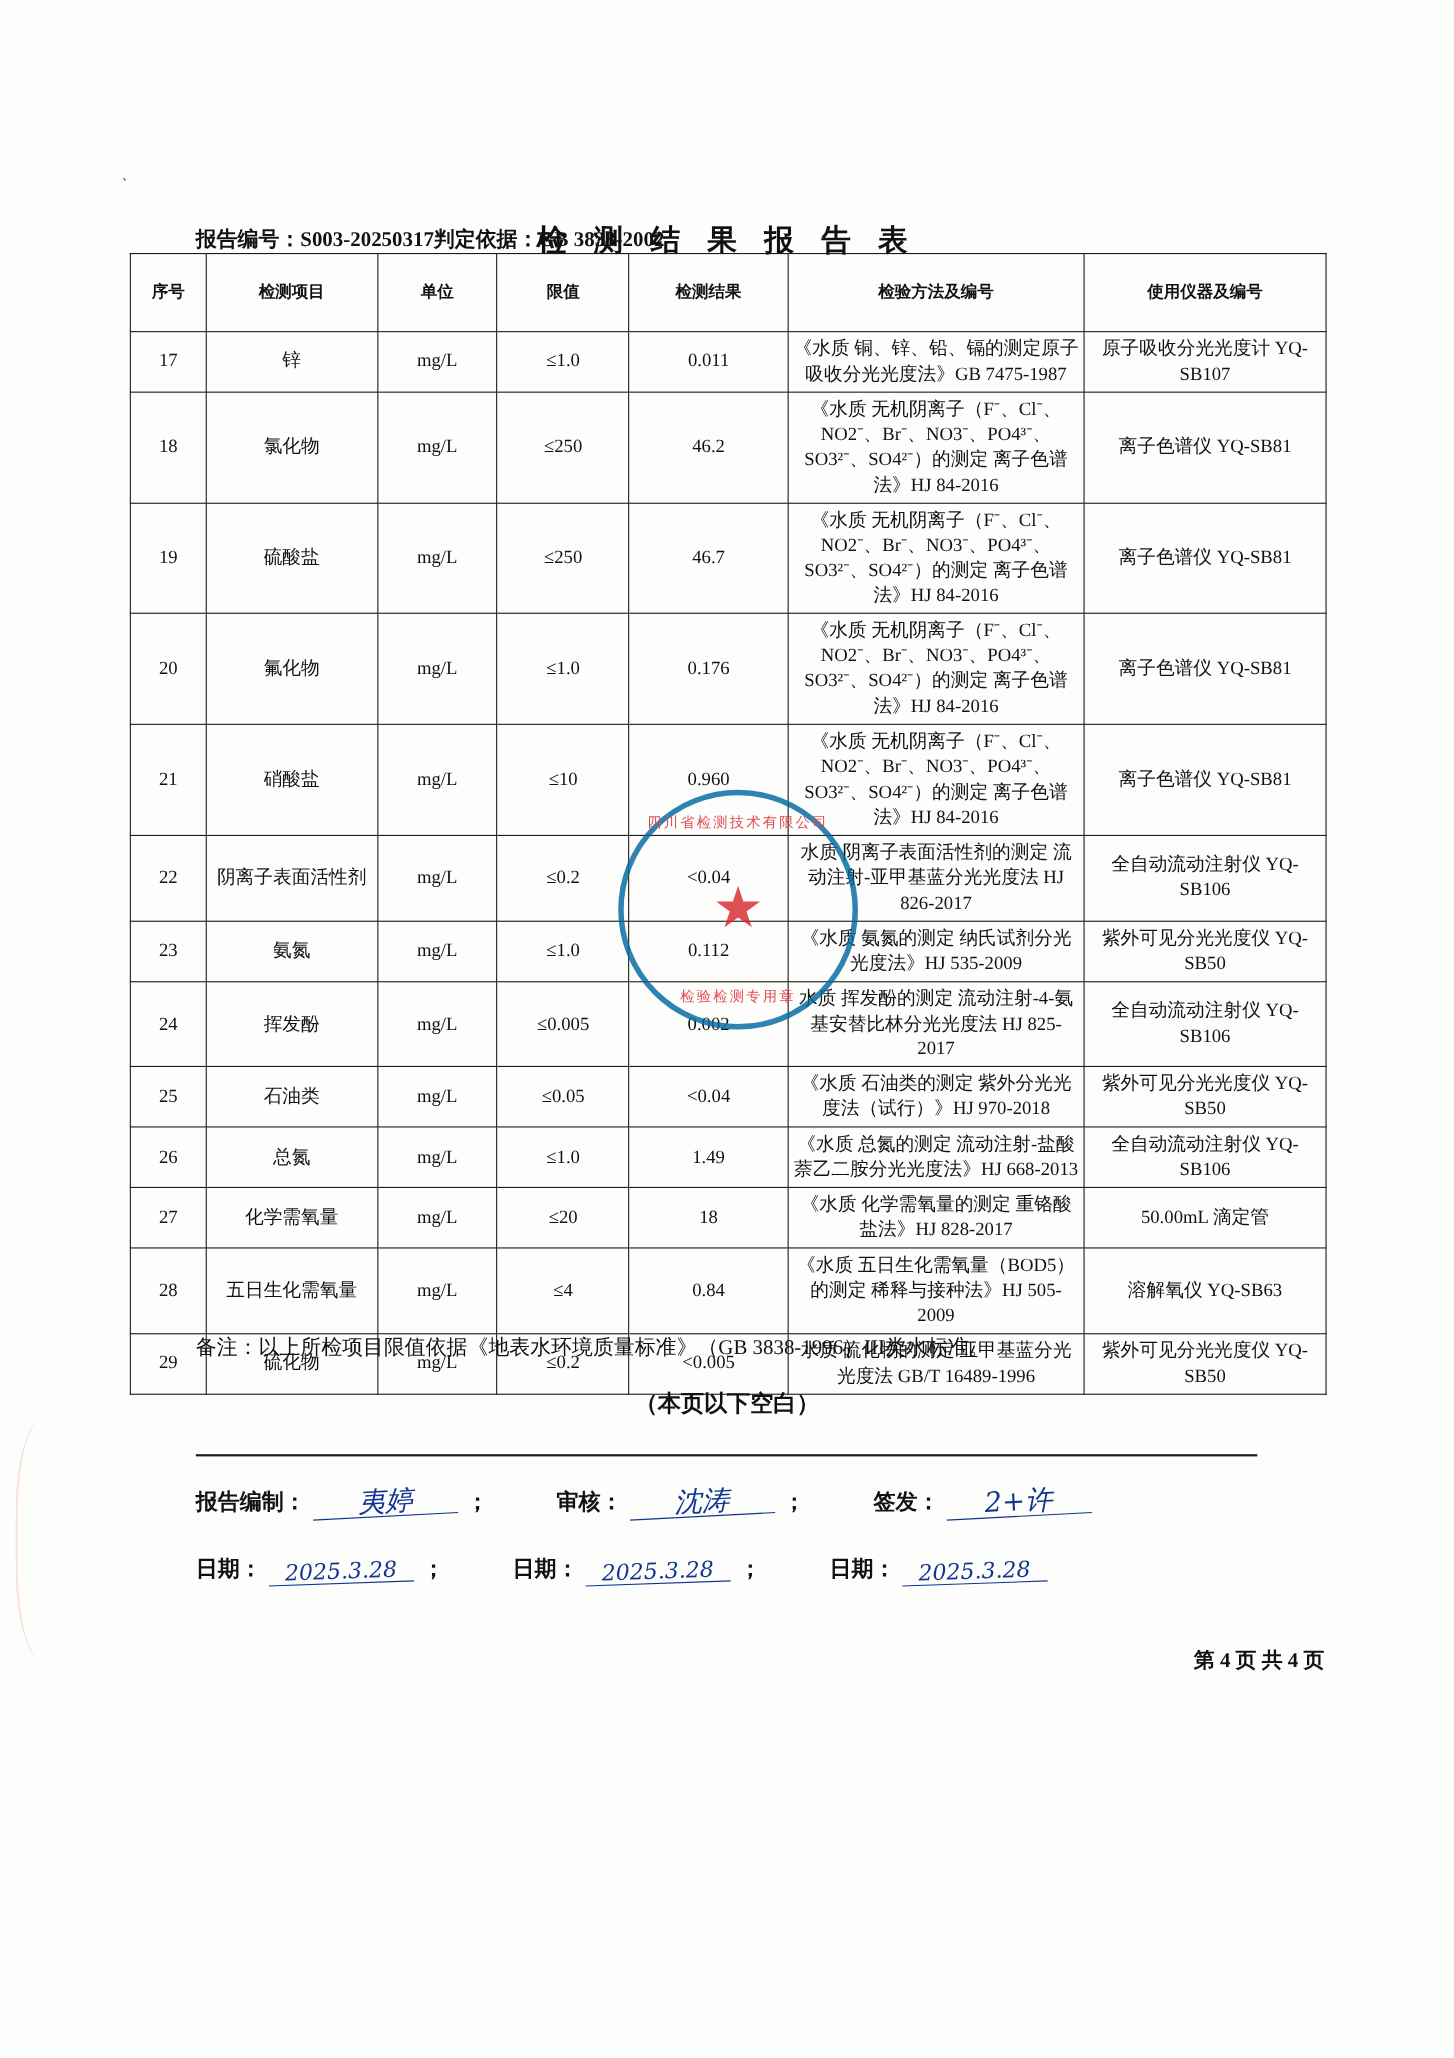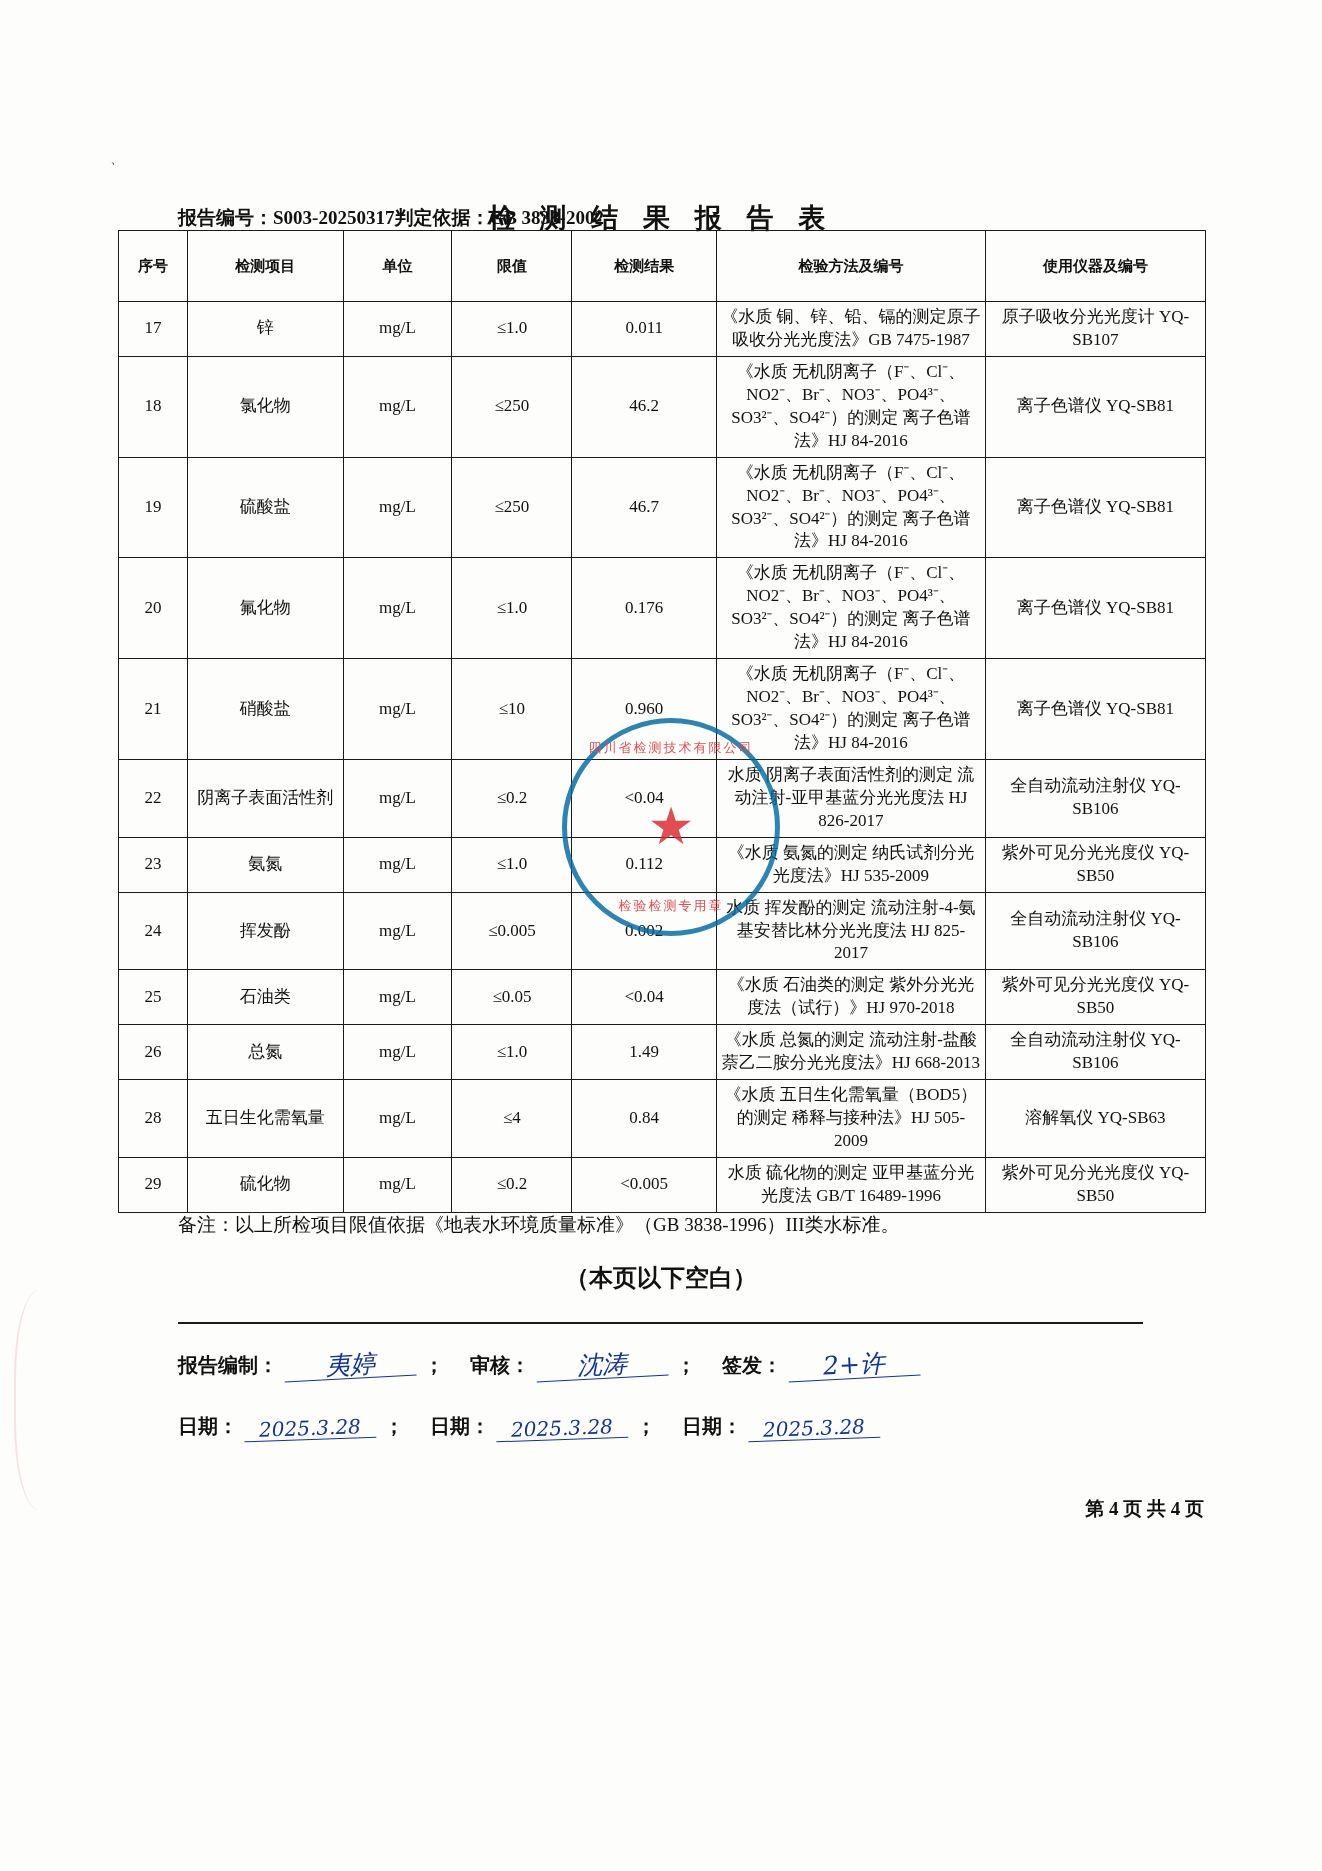--- a/index.html
+++ b/index.html
@@ -62,31 +62,31 @@
   }
   td.instr {
     font-size:16px; line-height:1.5;
   }
   .remark {
     position:absolute; left:178px; top:1212px; width:1010px;
     font-size:19px;
   }
   .blank-note {
     position:absolute; left:0; top:1262px; width:1322px;
-    text-align:center; font-size:24px; font-weight:bold;
+    text-align:center; font-size:21px; font-weight:bold;
   }
   .hr-line {
     position:absolute; left:178px; top:1322px; width:965px;
     border-top:2px solid #1b1b1b;
   }
   .sign-area {
     position:absolute; left:178px; top:1352px; width:1000px;
     font-size:20px; font-weight:bold;
   }
-  .sign-line { display:flex; align-items:flex-end; margin-bottom:34px; }
+  .sign-line { display:flex; align-items:flex-end; margin-bottom:34px;gap:36px; }
   .sign-cell { display:flex; align-items:flex-end; }
   .sign-cell .lbl { white-space:nowrap; }
   .hand {
     font-family:"DejaVu Serif", serif;
     font-style:italic;
     font-weight:normal;
     color:#12348f;
     font-size:25px;
     border-bottom:1.5px solid #12348f;
     min-width:132px;
@@ -257,20 +257,29 @@
       <tr>
         <td class="no">26</td>
         <td class="item">总氮</td>
         <td class="unit">mg/L</td>
         <td class="limit">≤1.0</td>
         <td class="result">1.49</td>
         <td class="method">《水质 总氮的测定 流动注射-盐酸萘乙二胺分光光度法》HJ 668-2013</td>
         <td class="instr">全自动流动注射仪 YQ-SB106</td>
       </tr>
       <tr>
+        <td class="no">27</td>
+        <td class="item">化学需氧量</td>
+        <td class="unit">mg/L</td>
+        <td class="limit">≤20</td>
+        <td class="result">18</td>
+        <td class="method">《水质 化学需氧量的测定 重铬酸盐法》HJ 828-2017</td>
+        <td class="instr">50.00mL 滴定管</td>
+      </tr>
+      <tr>
         <td class="no">28</td>
         <td class="item">五日生化需氧量</td>
         <td class="unit">mg/L</td>
         <td class="limit">≤4</td>
         <td class="result">0.84</td>
         <td class="method">《水质 五日生化需氧量（BOD5）的测定 稀释与接种法》HJ 505-2009</td>
         <td class="instr">溶解氧仪 YQ-SB63</td>
       </tr>
       <tr>
         <td class="no">29</td>

